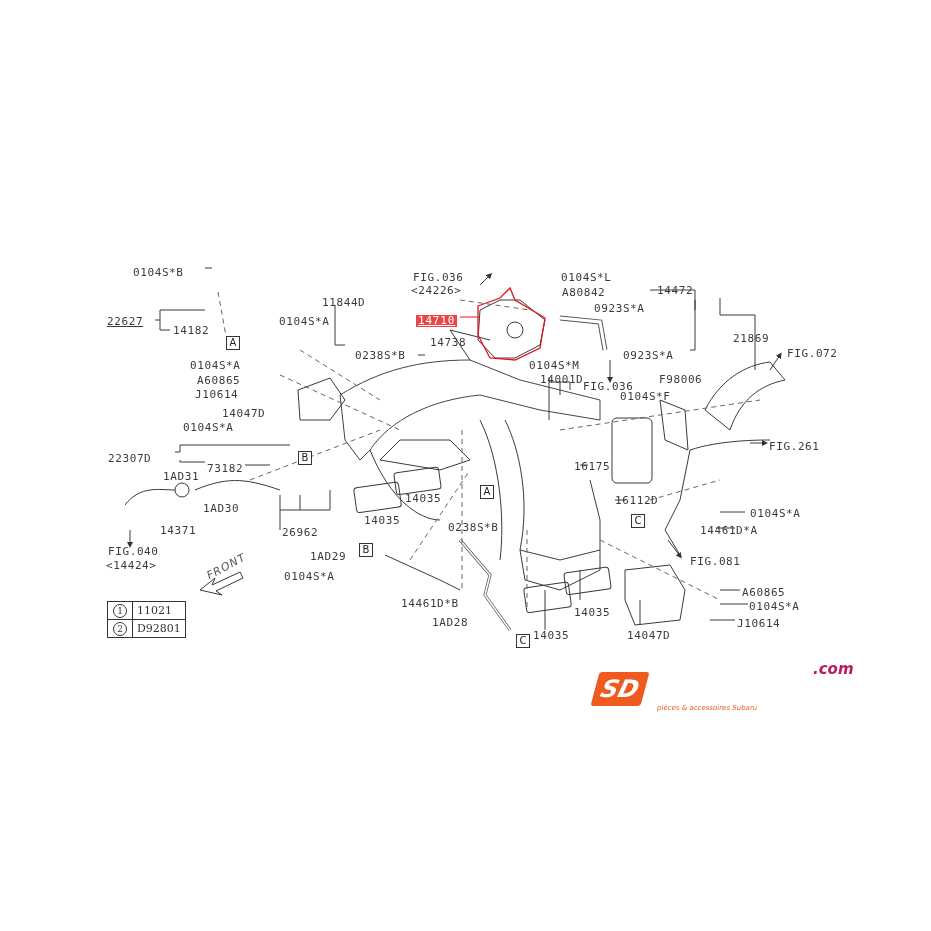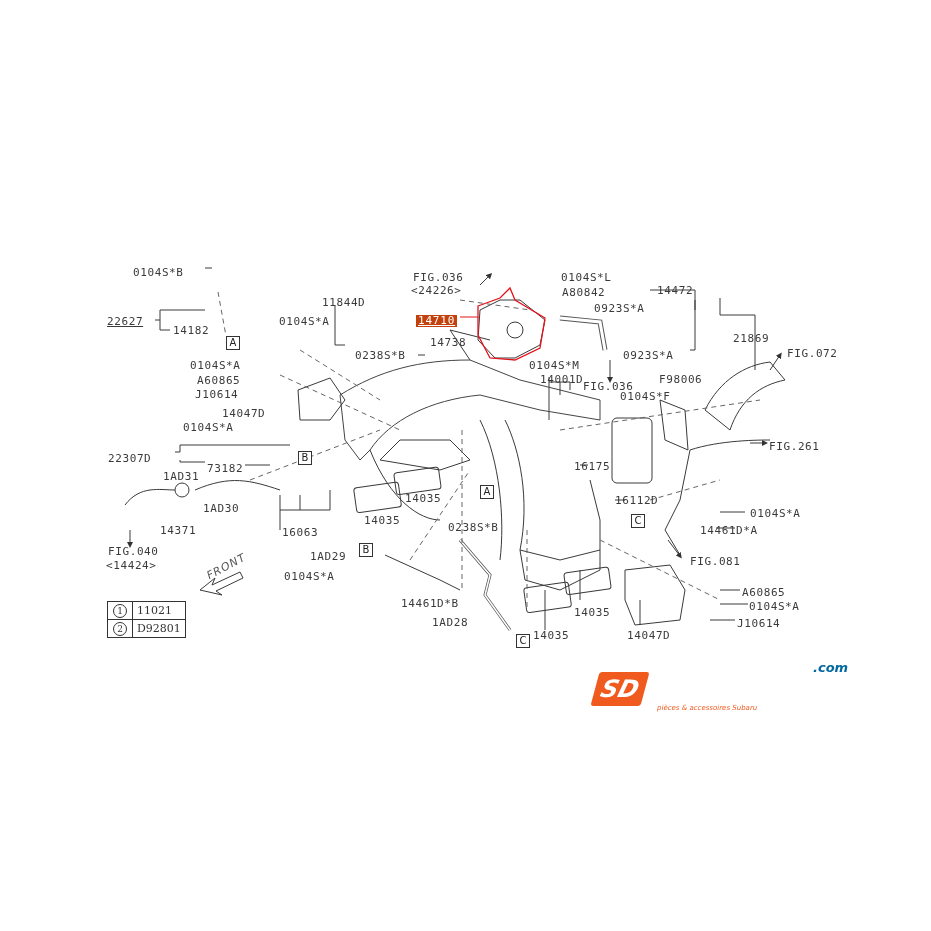--- a/index.html
+++ b/index.html
@@ -1,42 +1,42 @@
 <!DOCTYPE html>
 <html><head>
 <meta charset="utf-8">
 <style>
   html, body { margin:0; padding:0; background:#ffffff; }
   body { width:931px; height:931px; position:relative; overflow:hidden;
          font-family:"DejaVu Sans Mono", monospace; color:#333; }
   #diagram { position:absolute; left:0; top:0; width:931px; height:931px; }
   .lbl { position:absolute; font-size:11px; line-height:12px; white-space:nowrap;
          color:#3a3a3a; letter-spacing:0.6px; font-family:"DejaVu Sans Mono", monospace; }
-  .lbl.hl { background:#c2410c; color:#ffffff; padding:0 2px; letter-spacing:0.8px;text-decoration:underline; }
+  .lbl.hl { background:#ef4444; color:#ffffff; padding:0 2px; letter-spacing:0.8px;text-decoration:underline; }
   .box { position:absolute; width:12px; height:12px; border:1px solid #333; font-size:10px;
          line-height:12px; text-align:center; background:#fff; color:#222;
          font-family:"DejaVu Sans", sans-serif; }
   #legend { position:absolute; left:107px; top:601px; border:1px solid #333; border-collapse:collapse;
             font-size:11px; font-family:"DejaVu Serif", serif; }
   #legend td { border:1px solid #333; padding:1px 4px; height:15px; }
   #legend td.num { width:16px; text-align:center; }
   .circ { display:inline-block; width:12px; height:12px; border:1px solid #333; border-radius:50%;
           font-size:9px; line-height:12px; text-align:center; }
   #front { position:absolute; left:205px; top:560px; font-size:11px; color:#555;
            transform:rotate(-28deg); font-style:italic; letter-spacing:1px;
            font-family:"DejaVu Sans", sans-serif; }
   #logo { position:absolute; left:595px; top:668px; width:260px; height:50px; }
   #logo .mark { position:absolute; left:0; top:4px; width:50px; height:34px; background:#f05a1e;
                 transform:skewX(-15deg); border-radius:3px; color:#fff; font-weight:bold;
                 font-size:24px; line-height:34px; text-align:center; font-style:italic;
                 font-family:"DejaVu Sans", sans-serif; }
   #logo .name { position:absolute; left:60px; top:2px; font-size:32px; font-style:italic;
                 font-weight:bold; color:#666; letter-spacing:-1px; font-family:"DejaVu Sans", sans-serif;
                 text-shadow:1px 1px 0 #bbb; }
-  #logo .com { position:absolute; left:218px; top:-8px; font-size:13px; color:#0369a1; font-weight:bold;
+  #logo .com { position:absolute; left:218px; top:-8px; font-size:15px; color:#be185d; font-weight:bold;
                font-style:italic; font-family:"DejaVu Sans", sans-serif; }
   #logo .tag { position:absolute; left:62px; top:36px; font-size:7px; color:#f05a1e; font-style:italic;
                font-family:"DejaVu Sans", sans-serif; }
 </style>
 </head>
 <body>
 
 <svg id="diagram" viewBox="0 0 931 931" xmlns="http://www.w3.org/2000/svg">
   <g fill="none" stroke="#3a3a3a" stroke-width="1">
 
@@ -132,21 +132,21 @@
     <div class="lbl" style="left: 190px; top: 360px;">0104S*A</div>
     <div class="lbl" style="left: 197px; top: 375px;">A60865</div>
     <div class="lbl" style="left: 195px; top: 389px;">J10614</div>
     <div class="lbl" style="left: 222px; top: 408px;">14047D</div>
     <div class="lbl" style="left: 183px; top: 422px;">0104S*A</div>
     <div class="lbl" style="left: 108px; top: 453px;">22307D</div>
     <div class="lbl" style="left: 207px; top: 463px;">73182</div>
     <div class="lbl" style="left: 123px; top: 471px; margin-left: 40px;">1AD31</div>
     <div class="lbl" style="left: 203px; top: 503px;">1AD30</div>
     <div class="lbl" style="left: 160px; top: 525px;">14371</div>
-    <div class="lbl" style="left: 282px; top: 527px;">16063</div>
+    <div class="lbl" style="left: 282px; top: 527px;">26962</div>
     <div class="lbl" style="left: 108px; top: 546px;">FIG.040</div>
     <div class="lbl" style="left: 106px; top: 560px;">&lt;14424&gt;</div>
     <div class="lbl" style="left: 364px; top: 515px;">14035</div>
     <div class="lbl" style="left: 405px; top: 493px;">14035</div>
     <div class="lbl" style="left: 310px; top: 551px;">1AD29</div>
     <div class="lbl" style="left: 284px; top: 571px;">0104S*A</div>
     <div class="lbl" style="left: 401px; top: 598px;">14461D*B</div>
     <div class="lbl" style="left: 432px; top: 617px;">1AD28</div>
     <div class="lbl" style="left: 448px; top: 522px;">0238S*B</div>
     <div class="lbl" style="left: 413px; top: 272px;">FIG.036</div>

